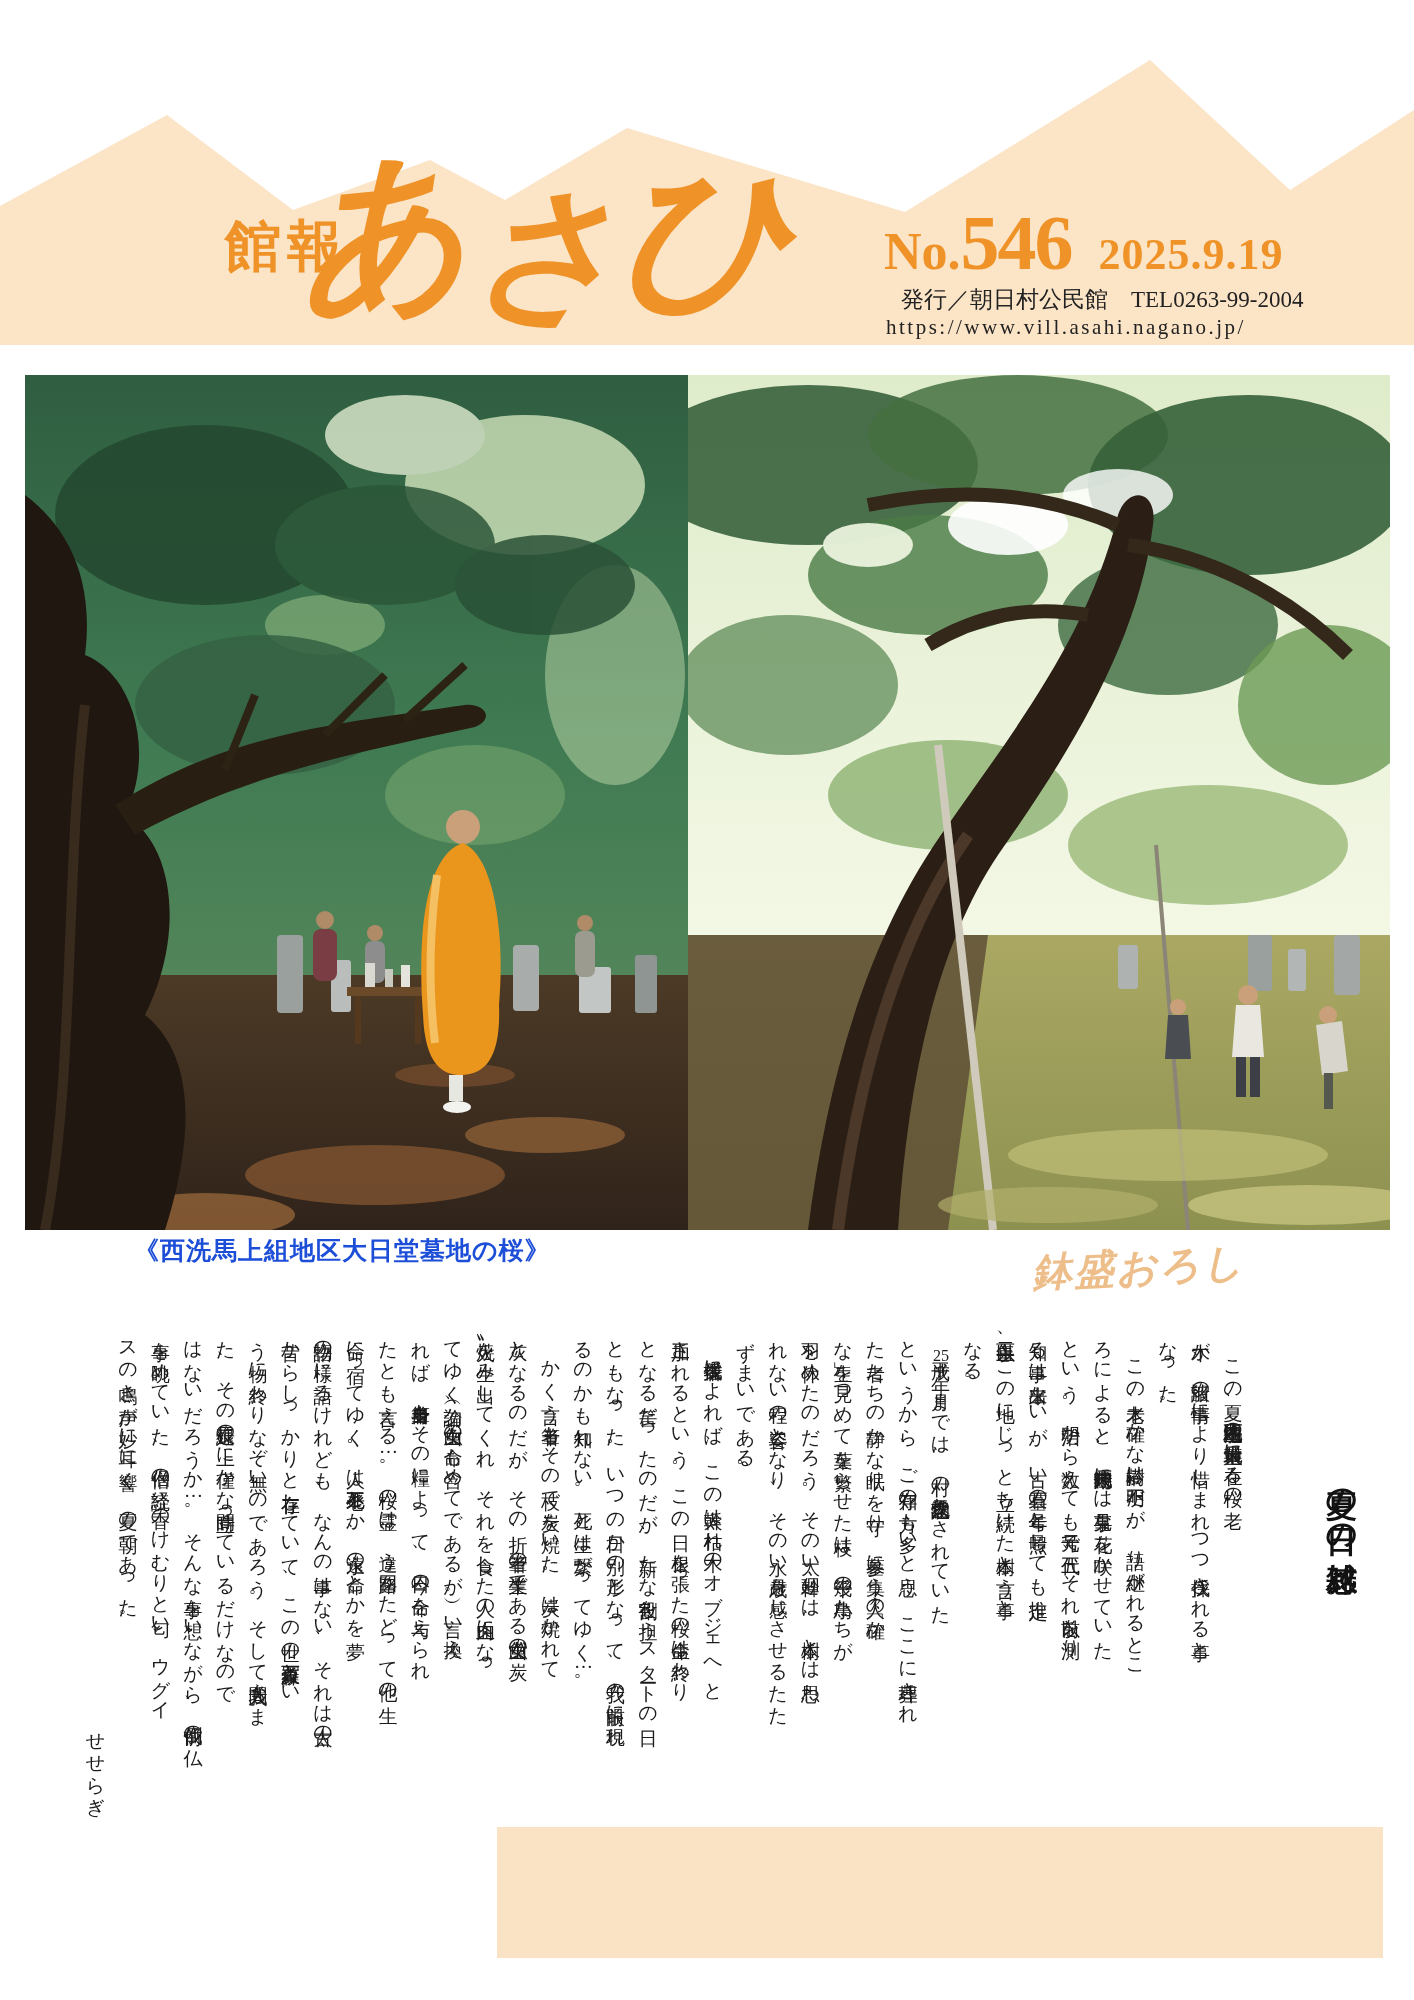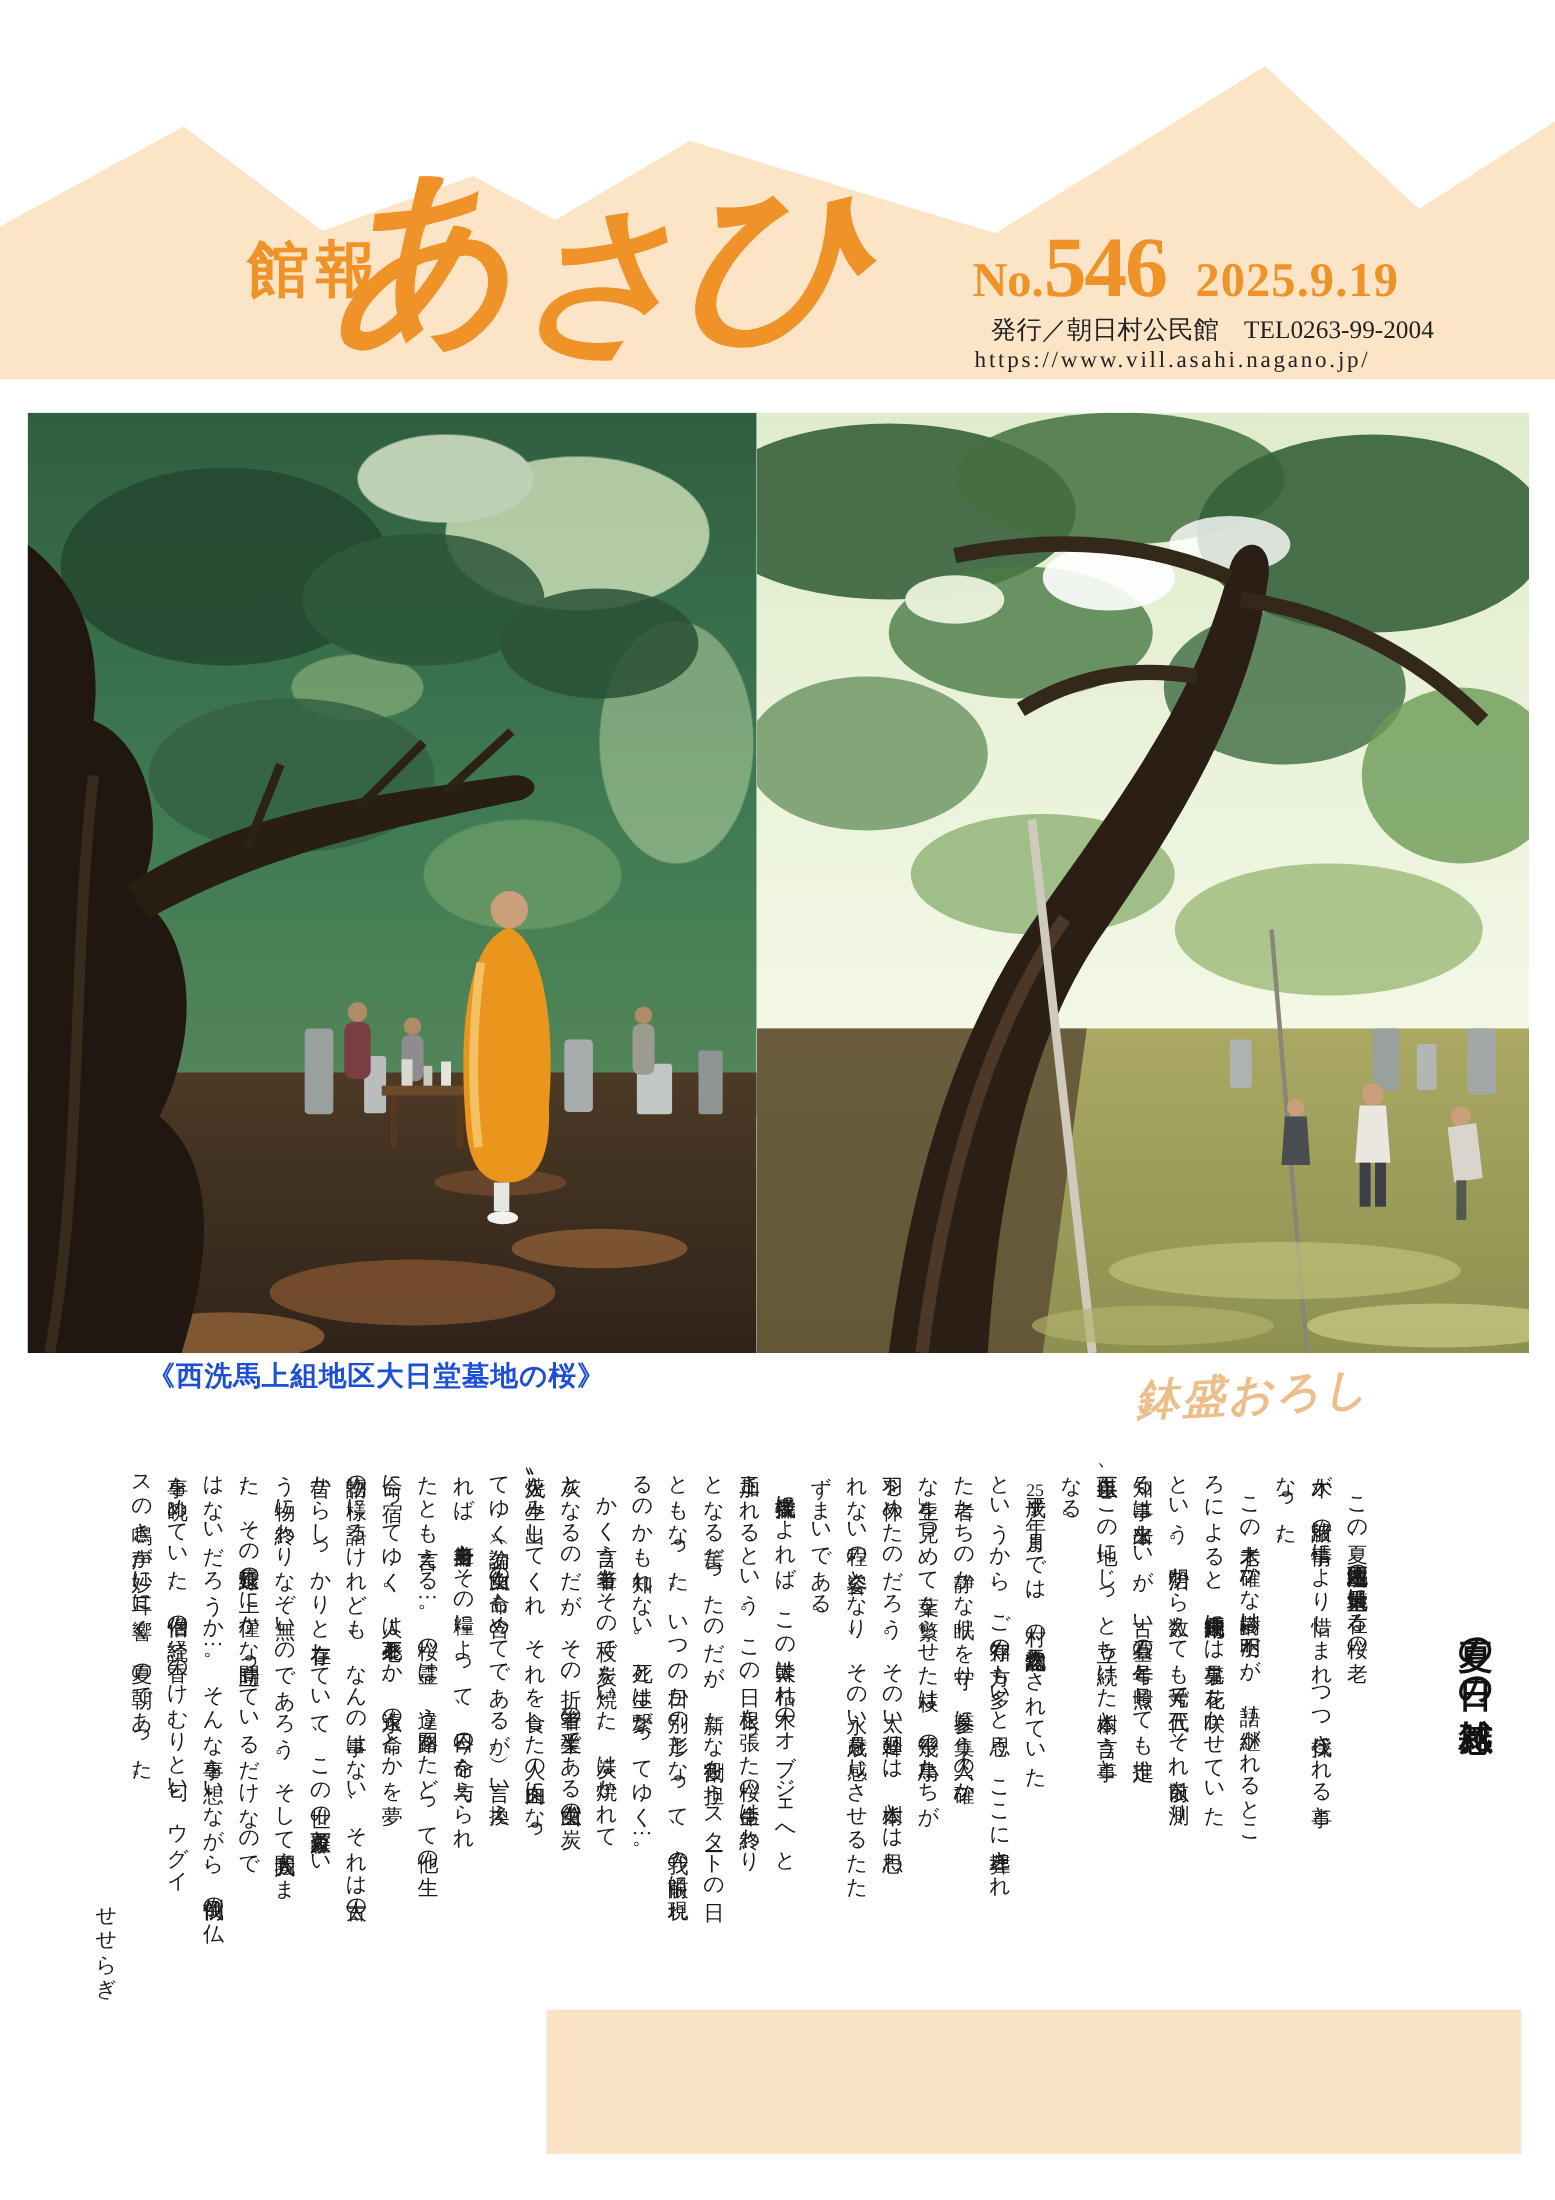--- a/index.html
+++ b/index.html
@@ -19,21 +19,21 @@
   .asahi{
     position:absolute;left:296px;top:140px;line-height:1;
     font-size:168px;font-weight:bold;font-style:italic;color:#ef9227;
     font-family:"DejaVu Serif","Liberation Serif",serif;white-space:nowrap;
   }
   .asahi span{display:inline-block;}
   .asahi .c1{transform:rotate(-6deg) translateY(6px);}
   .asahi .c2{transform:rotate(-2deg) translateY(22px);font-size:150px;}
   .asahi .c3{transform:rotate(4deg) translateY(10px);}
   .issue{position:absolute;left:884px;top:204px;color:#ef9227;white-space:nowrap;line-height:1;}
-  .issue .no{font-size:44px;font-weight:bold;vertical-align:baseline;}
+  .issue .no{font-size:52px;font-weight:bold;vertical-align:baseline;}
   .issue .num{font-size:78px;font-weight:bold;letter-spacing:-2px;}
   .issue .date{font-size:44px;font-weight:bold;margin-left:27px;letter-spacing:1px;}
   .pubrow{
     position:absolute;left:879px;top:287px;width:430px;
     font-size:23px;color:#222;white-space:nowrap;line-height:1.15;margin-left:22px;
   }
   .urlrow{
     position:absolute;left:886px;top:315px;font-size:21px;color:#222;
     letter-spacing:2.5px;white-space:nowrap;
   }

